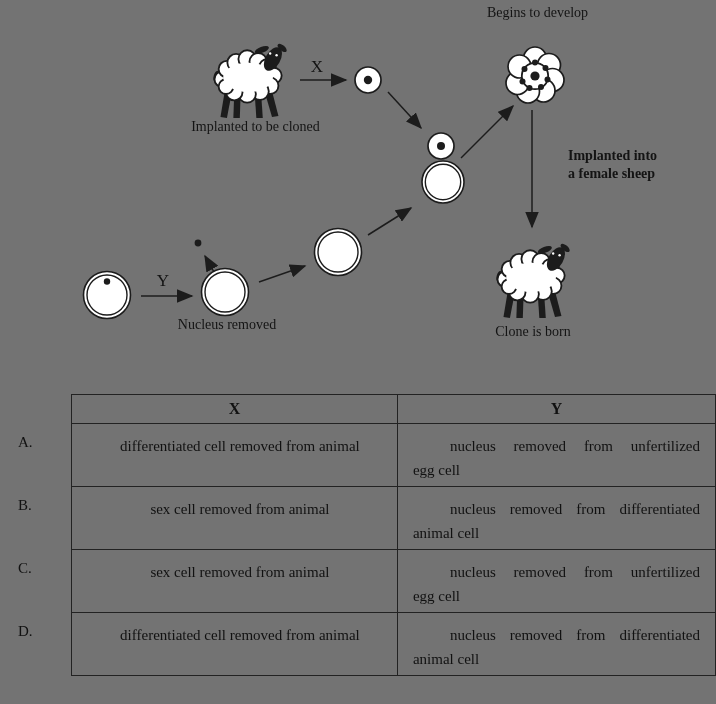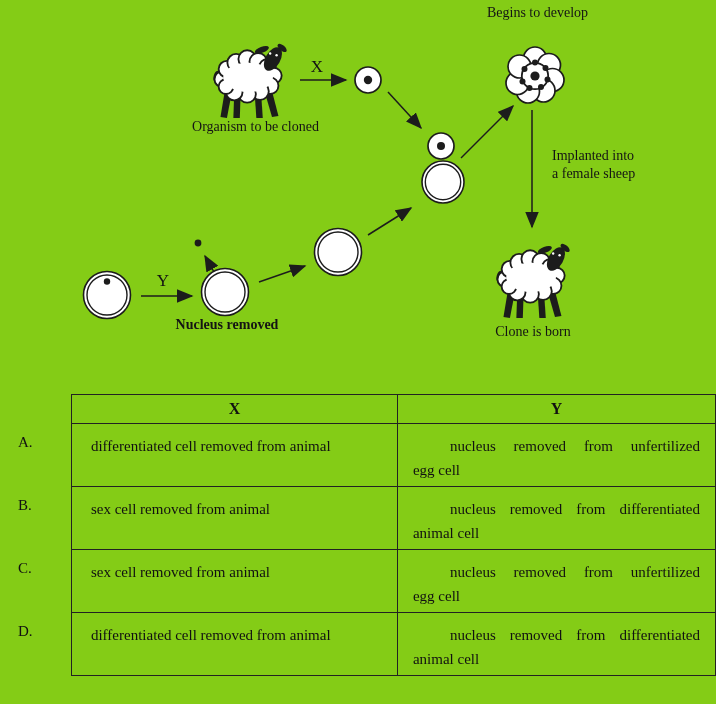--- a/index.html
+++ b/index.html
@@ -1,17 +1,17 @@
 <!DOCTYPE html>
 <html><head>
 <meta charset="utf-8">
 <style>
   html,body { margin:0; padding:0; background:#ffffff; }
   .page {
-    position:relative; width:716px; height:704px; background:#84cc16;
+    position:relative; width:716px; height:704px; background:#737373;
     font-family:"Liberation Serif", serif; color:#111; overflow:hidden;
   }
   .diagram { position:absolute; top:0; left:0; width:716px; height:372px; }
   .diagram svg { position:absolute; top:0; left:0; }
   .lbl { position:absolute; font-size:14px; line-height:15px; color:#141414; white-space:nowrap; }
   .lbl.center { text-align:center; }
   .big-letter { font-size:17px; line-height:18px; }
   .implant-lines { line-height:17.5px; }
 
   .answer-area { position:absolute; top:394px; left:10px; }
@@ -20,21 +20,21 @@
   .qtable td.cellb { border:1.5px solid #222; }
   .qtable .letter-cell {
     width:57px; border:none; padding:10px 0 0 8px; font-size:15px;
   }
   .qtable .head-cell {
     height:24px; text-align:center; vertical-align:middle;
     font-weight:bold; font-size:16px; padding:2px 0;
   }
   .qtable .colx { width:321px; }
   .qtable .coly { width:305px; }
-  .qtable .x-cell { padding:10px 8px 0 19px; line-height:24px; height:52px; }
+  .qtable .x-cell { padding:10px 8px 0 19px; line-height:24px; height:52px;text-align:center; }
   .qtable .y-cell { padding:10px 15px 0 15px; line-height:24px; height:52px; }
   .jline { text-align:justify; text-align-last:justify;margin-left:37px; }
 </style>
 </head>
 <body>
 
 <div class="page">
 
   <div class="diagram">
     <svg width="716" height="372" viewBox="0 0 716 372">
@@ -139,27 +139,27 @@
           <circle cx="524.5" cy="69" r="3"></circle>
           <circle cx="535" cy="76" r="4.6"></circle>
         </g>
       </g>
     </svg>
 
     <div class="lbl center" style="left:455px; top:5px; width:165px;">
       <div>Begins to develop</div>
     </div>
     <div class="lbl center big-letter" style="left:302px; top:58px; width:30px;">X</div>
-    <div class="lbl center" style="left:163px; top:119px; width:185px;">Organism to be cloned</div>
-    <div class="lbl implant-lines" style="left:552px; top:147px;">
+    <div class="lbl center" style="left:163px; top:119px; width:185px;">Implanted to be cloned</div>
+    <div class="lbl implant-lines" style="left:568px; top:147px;font-weight:bold;">
       <div>Implanted into</div>
       <div>a female sheep</div>
     </div>
     <div class="lbl center big-letter" style="left:148px; top:272px; width:30px;">Y</div>
-    <div class="lbl center" style="left:144px; top:317px; width:166px;font-weight:bold;">Nucleus removed</div>
+    <div class="lbl center" style="left:144px; top:317px; width:166px;">Nucleus removed</div>
     <div class="lbl center" style="left:451px; top:324px; width:164px;">Clone is born</div>
   </div>
 
   <div class="answer-area">
     <table class="qtable">
       <tbody>
           <tr>
         <td class="letter-cell"></td>
         <td class="cellb head-cell colx">X</td>
         <td class="cellb head-cell coly">Y</td>

